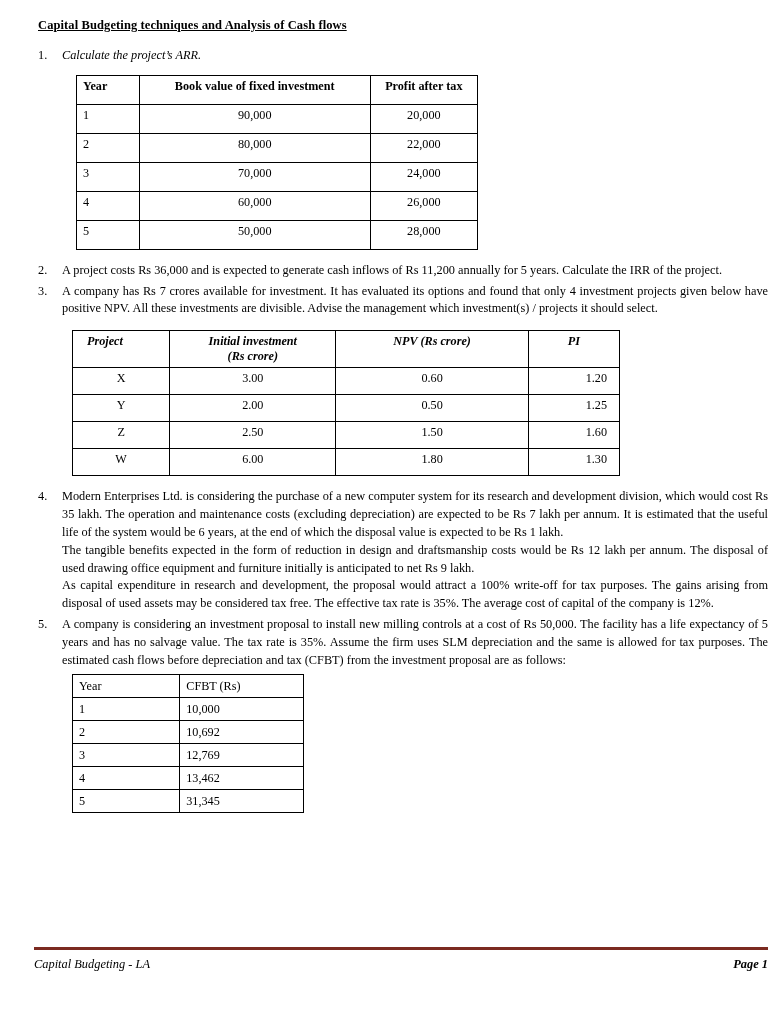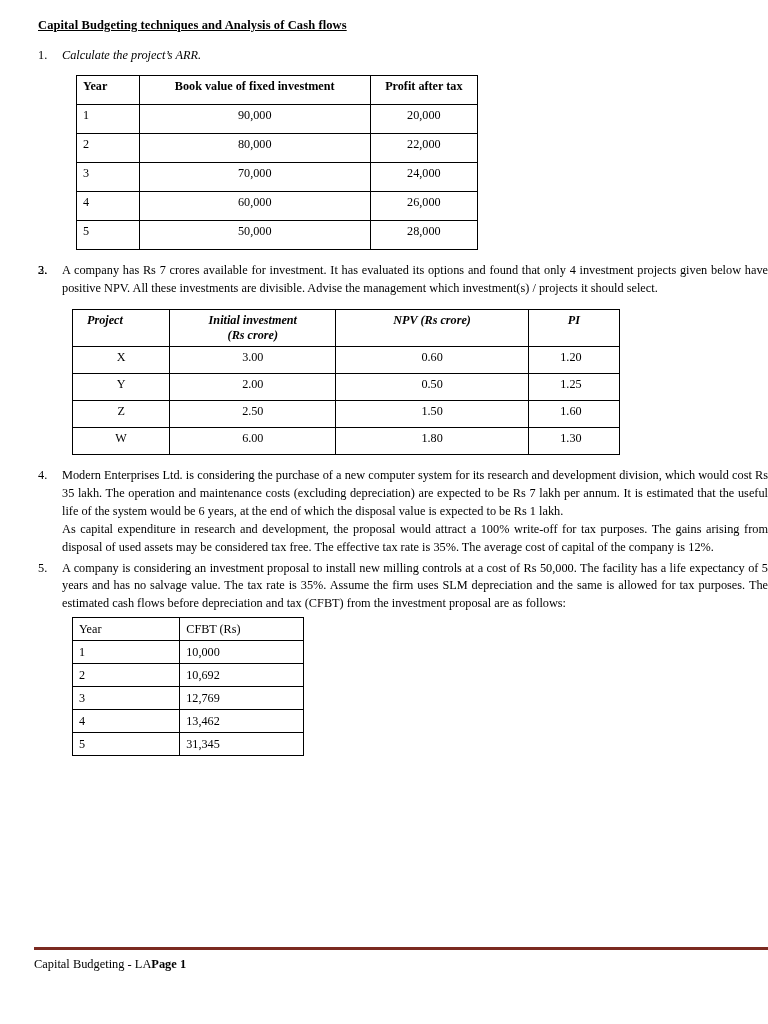--- a/index.html
+++ b/index.html
@@ -99,21 +99,21 @@
     font-style: italic;
     text-align: center;
     padding: 3px 6px 10px 6px;
   }
   .tbl-npv th.left  { text-align: left; padding-left: 14px;}
   .tbl-npv td {
     text-align: center;
     height: 20px;
     padding-bottom: 13px;
   }
-  .tbl-npv td.pi { text-align: center; padding-right: 12px;}
+  .tbl-npv td.pi { text-align: right; padding-right: 12px;}
   .n-proj { width: 96px; }
   .n-init { width: 164px; }
   .n-npv  { width: 190px; }
   .n-pi   { width: 90px; }
 
   
   .tbl-cfbt {
     margin: 4px 0 0 38px;
     width: 232px;
     font-size: 12.2px;
@@ -135,22 +135,24 @@
     right: 16px;
     bottom: 52px;
   }
   .footer-rule {
     height: 3px;
     background: #7B2A20;
     margin-bottom: 7px;
   }
   .footer-row {
     display: flex;
+    justify-content: space-between;
     align-items: baseline;
     font-size: 12.4px;
+    font-style: italic;
   }
   .footer-left { font-weight: normal; }
   .footer-right { font-weight: bold; }
 </style>
 </head>
 <body>
 
 <div class="page">
 
   <div class="doc-title">Capital Budgeting techniques and Analysis of Cash flows</div>
@@ -199,20 +201,21 @@
         <tr>
           <td class="year">5</td>
           <td>50,000</td>
           <td>28,000</td>
         </tr>
       </tbody>
     </table>
 
     <li class="qitem">
       <span class="num">2.</span>
+      <span class="para">A project costs Rs 36,000 and is expected to generate cash inflows of Rs 11,200 annually for 5 years. Calculate the IRR of the project.</span>
     </li>
 
     <li class="qitem">
       <span class="num">3.</span>
       <span class="para">A company has Rs 7 crores available for investment. It has evaluated its options and found that only 4 investment projects given below have positive NPV. All these investments are divisible. Advise the management which investment(s) / projects it should select.</span>
     </li>
 
     <table class="doctable tbl-npv">
       <colgroup>
         <col class="n-proj">
@@ -255,20 +258,21 @@
           <td>6.00</td>
           <td>1.80</td>
           <td class="pi">1.30</td>
         </tr>
       </tbody>
     </table>
 
     <li class="qitem">
       <span class="num">4.</span>
       <div class="para">Modern Enterprises Ltd. is considering the purchase of a new computer system for its research and development division, which would cost Rs 35 lakh. The operation and maintenance costs (excluding depreciation) are expected to be Rs 7 lakh per annum. It is estimated that the useful life of the system would be 6 years, at the end of which the disposal value is expected to be Rs 1 lakh.</div>
+      <div class="para">The tangible benefits expected in the form of reduction in design and draftsmanship costs would be Rs 12 lakh per annum. The disposal of used drawing office equipment and furniture initially is anticipated to net Rs 9 lakh.</div>
       <div class="para">As capital expenditure in research and development, the proposal would attract a 100% write-off for tax purposes. The gains arising from disposal of used assets may be considered tax free. The effective tax rate is 35%. The average cost of capital of the company is 12%.</div>
     </li>
 
     <li class="qitem">
       <span class="num">5.</span>
       <span class="para">A company is considering an investment proposal to install new milling controls at a cost of Rs 50,000. The facility has a life expectancy of 5 years and has no salvage value. The tax rate is 35%. Assume the firm uses SLM depreciation and the same is allowed for tax purposes. The estimated cash flows before depreciation and tax (CFBT) from the investment proposal are as follows:</span>
     </li>
 
     <table class="doctable tbl-cfbt">
       <colgroup>

